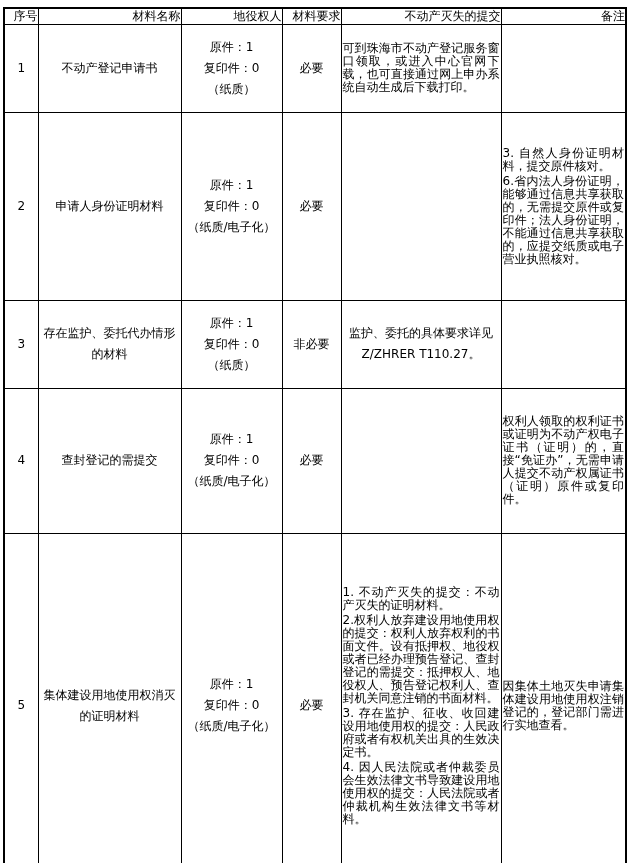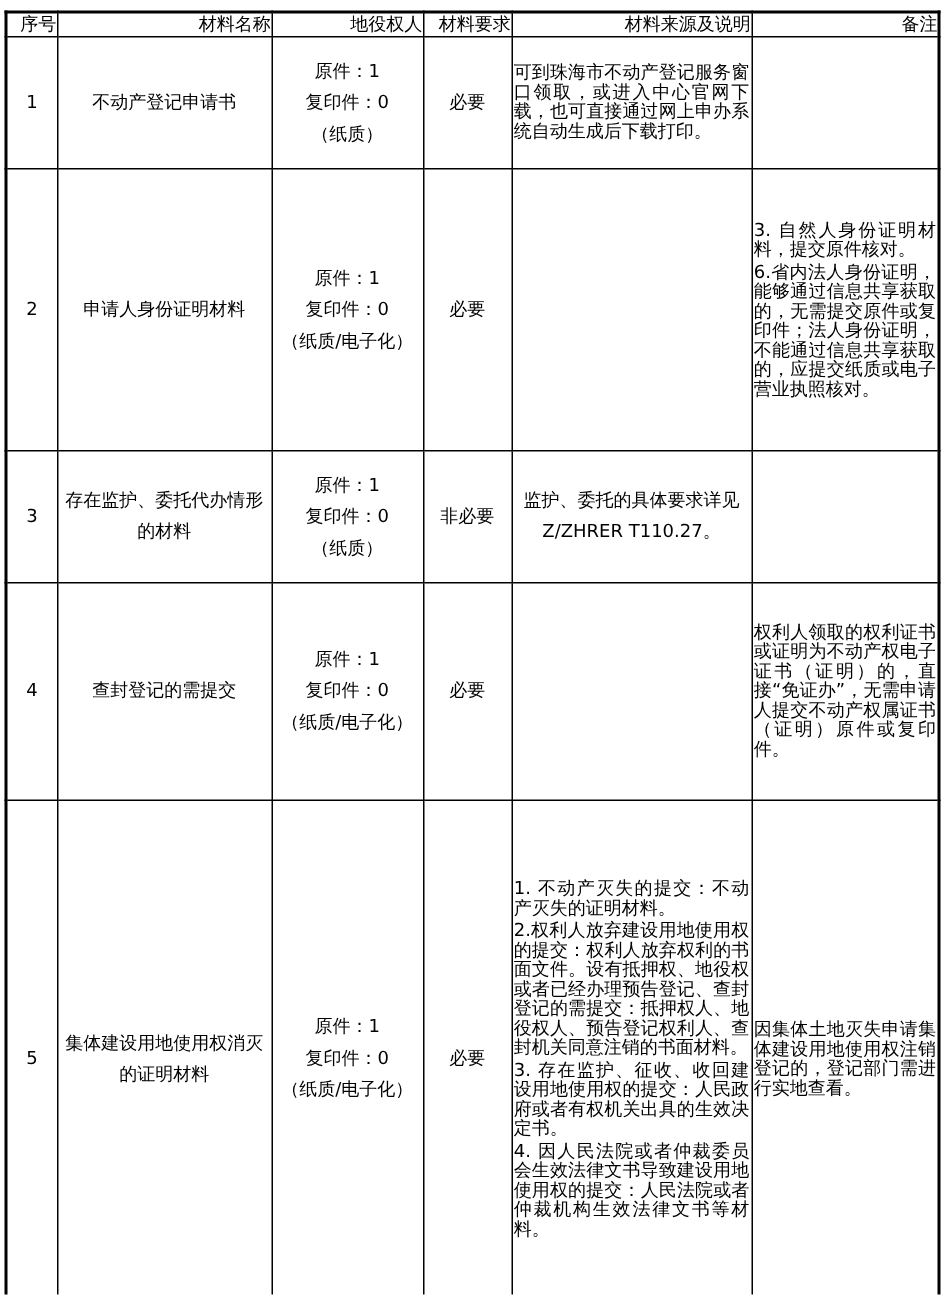--- a/index.html
+++ b/index.html
@@ -69,21 +69,21 @@
     <col style="width:59px">
     <col style="width:160px">
     <col style="width:125px">
   </colgroup>
   <thead>
     <tr class="hdr">
       <th>序号</th>
       <th>材料名称</th>
       <th>地役权人</th>
       <th>材料要求</th>
-      <th>材料来源及说明</th>
+      <th>不动产灭失的提交</th>
       <th>备注</th>
     </tr>
   </thead>
   <tbody>
     <tr class="row-1">
       <td class="c">1</td>
       <td class="c">不动产登记申请书</td>
       <td class="c">
         <div class="form-line">原件：1</div>
         <div class="form-line">复印件：0</div>

